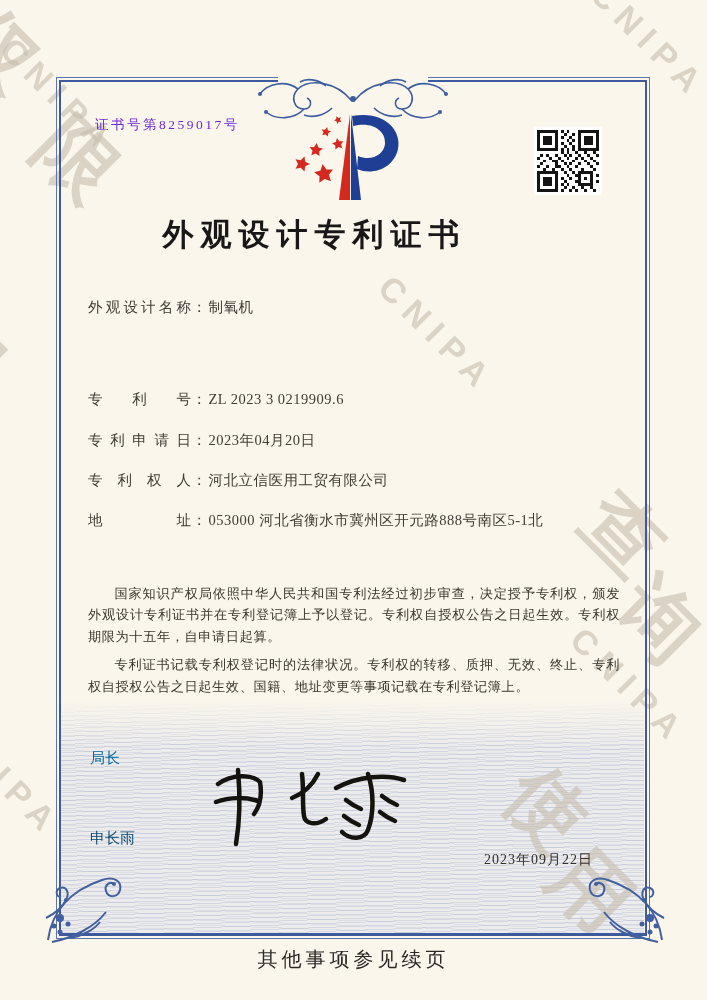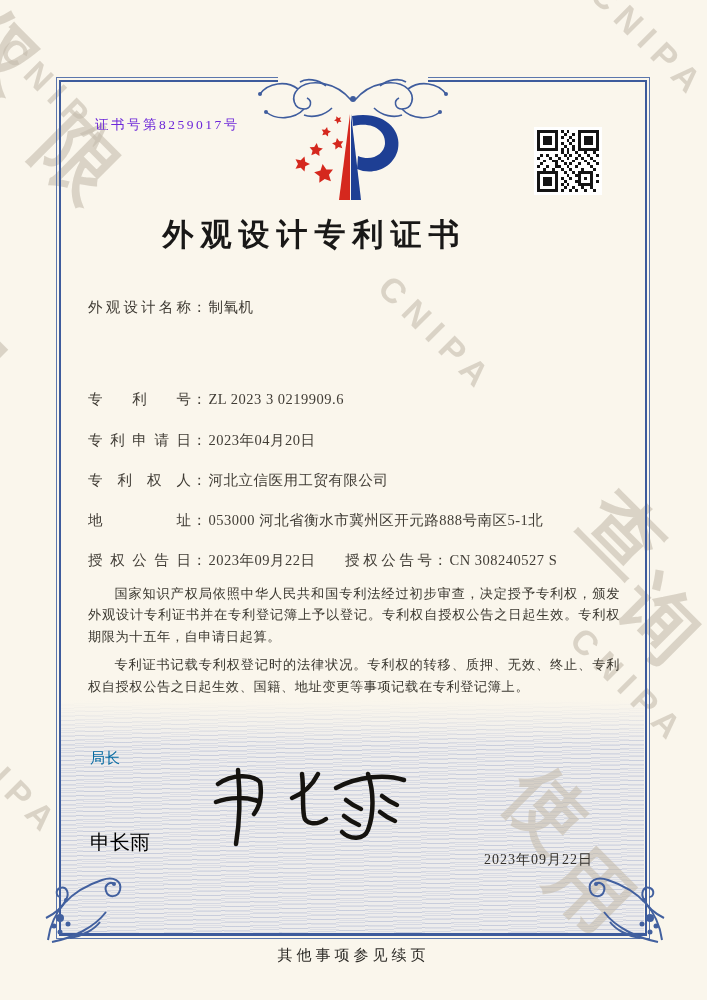--- a/index.html
+++ b/index.html
@@ -40,27 +40,27 @@
   .grant-no{position:absolute;left:257px;top:0;white-space:nowrap;}
   .grant-no .f-label{width:88px;}
 
   
   .paras{position:absolute;left:88px;top:583px;width:532px;z-index:4;
     font-size:13.2px;line-height:1.62;color:#3a372f;text-align:justify;letter-spacing:.6px;}
   .paras p{margin:0 0 7px 0;text-indent:2em;font-family:Liberation Serif, serif;}
 
   
   .signer-title{position:absolute;left:90px;top:749px;z-index:4;font-size:15px;color:#0369a1;font-family:"Liberation Sans","DejaVu Sans",sans-serif;}
-  .signer-name{position:absolute;left:90px;top:829px;z-index:4;font-size:20px;color:#000000;font-family:Liberation Serif, serif;}
+  .signer-name{position:absolute;left:90px;top:829px;z-index:4;font-size:15px;color:#0c4a6e;font-family:Liberation Serif, serif;}
   .signature{position:absolute;left:196px;top:764px;z-index:4;}
   .issue-date{position:absolute;left:484px;top:851px;z-index:4;font-size:14px;letter-spacing:1px;color:#33302b;}
 
   
   .page-info{position:absolute;left:0;top:910px;width:707px;text-align:center;z-index:4;font-size:11.5px;color:#4a4a52;letter-spacing:1px;}
-  .footer-note{position:absolute;left:0;top:946px;width:707px;text-align:center;z-index:4;font-size:15px;letter-spacing:4px;color:#2b2925;}
+  .footer-note{position:absolute;left:0;top:946px;width:707px;text-align:center;z-index:4;font-size:20px;letter-spacing:4px;color:#2b2925;}
 
   .ornament-top{position:absolute;left:248px;top:72px;z-index:4;}
   .corner{position:absolute;z-index:4;}
   .corner-left{left:40px;top:848px;}
   .corner-right{left:578px;top:848px;transform:scaleX(-1);}
 </style>
 </head>
 <body>
 
 <div class="page">
@@ -206,26 +206,20 @@
   </div>
   <div class="row" style="top:431px;">
     <span class="f-label">专利申请日</span><span class="f-colon">：</span><span class="f-value">2023年04月20日</span>
   </div>
   <div class="row" style="top:471px;">
     <span class="f-label">专利权人</span><span class="f-colon">：</span><span class="f-value">河北立信医用工贸有限公司</span>
   </div>
   <div class="row" style="top:511px;">
     <span class="f-label">地址</span><span class="f-colon">：</span><span class="f-value">053000 河北省衡水市冀州区开元路888号南区5-1北</span>
   </div>
-  <div class="row" style="top:551px;">
-    <span class="f-label">授权公告日</span><span class="f-colon">：</span><span class="f-value">2023年09月22日</span>
-    <span class="grant-no">
-      <span class="f-label">授权公告号</span><span class="f-colon">：</span><span class="f-value">CN 308240527 S</span>
-    </span>
-  </div>
 
   <div class="paras">
     <p>国家知识产权局依照中华人民共和国专利法经过初步审查，决定授予专利权，颁发外观设计专利证书并在专利登记簿上予以登记。专利权自授权公告之日起生效。专利权期限为十五年，自申请日起算。</p>
     <p>专利证书记载专利权登记时的法律状况。专利权的转移、质押、无效、终止、专利权自授权公告之日起生效、国籍、地址变更等事项记载在专利登记簿上。</p>
   </div>
 
   <div class="signer-title">局长</div>
   <div class="signer-name">申长雨</div>
   <svg class="signature" width="215" height="88" viewBox="0 0 215 88">
     <g stroke="#15130f" stroke-width="4.5" fill="none" stroke-linecap="round" stroke-linejoin="round">

